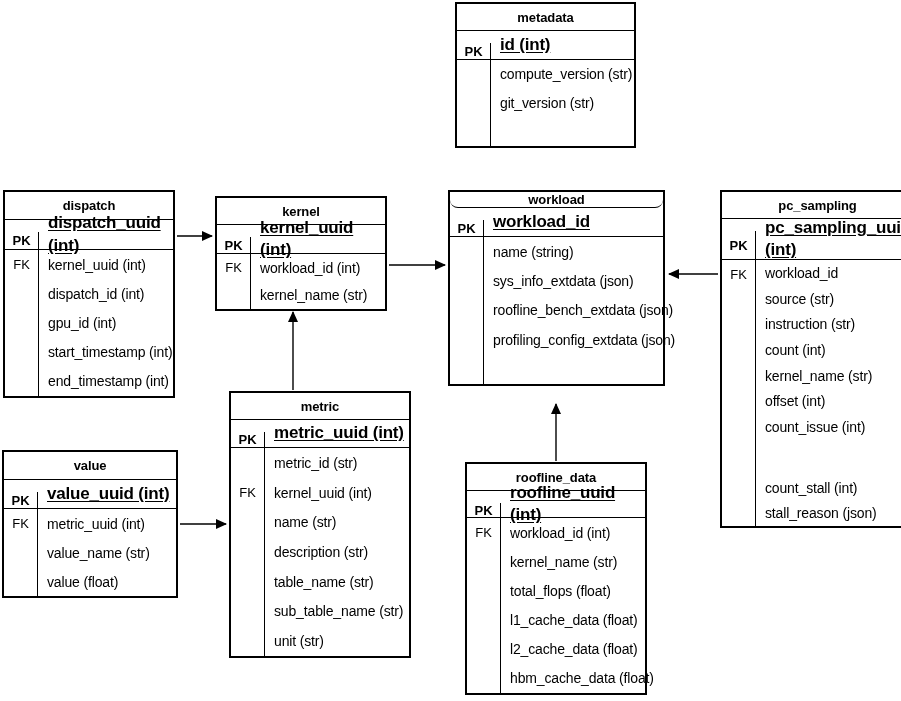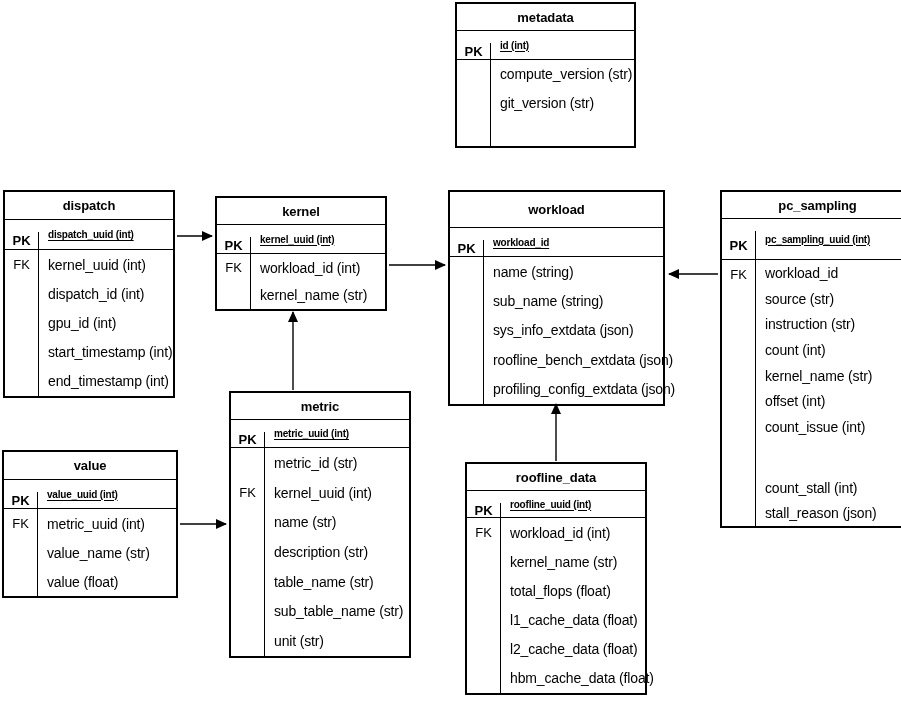--- a/index.html
+++ b/index.html
@@ -43,21 +43,21 @@
     font-size: 13px;
   }
   .pk-text { font-weight: bold; margin-top: 12px; }
   .key-field {
     flex: 1;
     display: flex;
     align-items: center;
     padding-left: 9px;
     padding-right: 4px;
     font-weight: bold;
-    font-size: 10px;
+    font-size: 17px;
     line-height: 1.3;
     text-decoration: underline;
     text-underline-offset: 2px;
     letter-spacing: -0.2px;
   }
   .entity-body { display: flex; }
   .body-label {
     flex: 0 0 34px;
     width: 34px;
     border-right: 1px solid #000;
@@ -139,30 +139,29 @@
         <div class="body-label">
           <div class="fk-span" style="top: 0px; height: 27.5px;">FK</div>
         </div>
         <div class="fields">
           <div class="field-row" style="height: 27.5px;">workload_id (int)</div>
           <div class="field-row" style="height: 27.5px;">kernel_name (str)</div>
         </div>
       </div>
     </div>
     <div class="entity" style="left: 448px; top: 190px; width: 217px;">
-      <div class="entity-title" style="height: 36px;">workload</div>
+      <div class="entity-title" style="height: 16px; border-radius: 8px;">workload</div>
       <div class="key-row" style="height: 29px;">
         <div class="label-cell pk-text">PK</div>
         <div class="key-field">workload_id</div>
       </div>
       <div class="entity-body" style="height: 147px;">
         <div class="body-label"></div>
         <div class="fields">
           <div class="field-row" style="height: 29.4px;">name (string)</div>
-          <div class="field-row" style="height: 29.4px;">sub_name (string)</div>
           <div class="field-row" style="height: 29.4px;">sys_info_extdata (json)</div>
           <div class="field-row" style="height: 29.4px;">roofline_bench_extdata (json)</div>
           <div class="field-row" style="height: 29.4px;">profiling_config_extdata (json)</div>
         </div>
       </div>
     </div>
     <div class="entity" style="left: 720px; top: 190px; width: 195px;">
       <div class="entity-title" style="height: 27px;">pc_sampling</div>
       <div class="key-row" style="height: 41px;">
         <div class="label-cell pk-text">PK</div>

